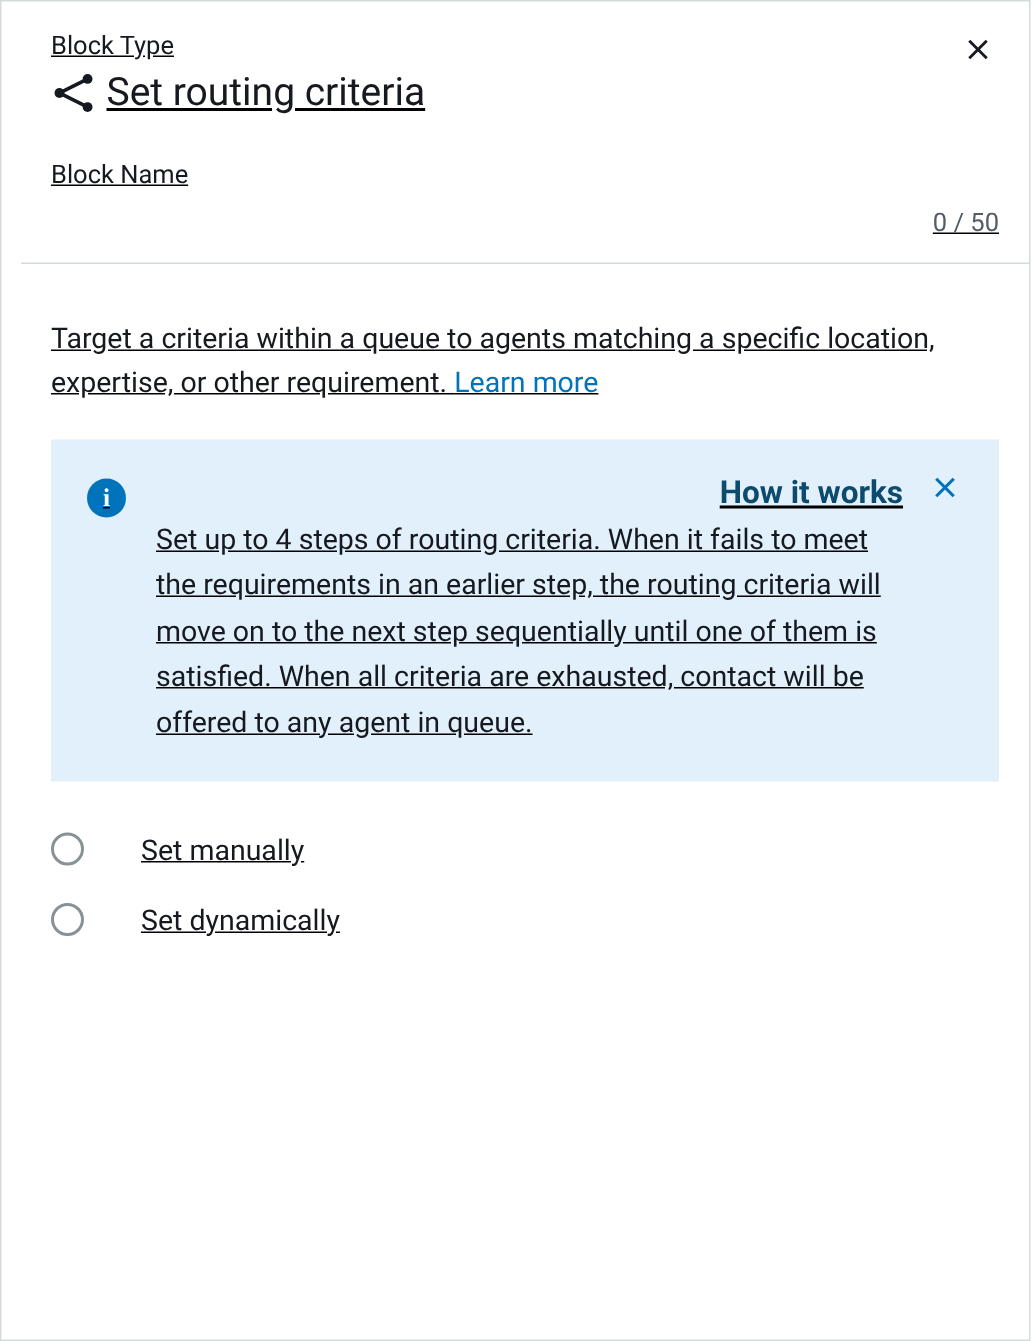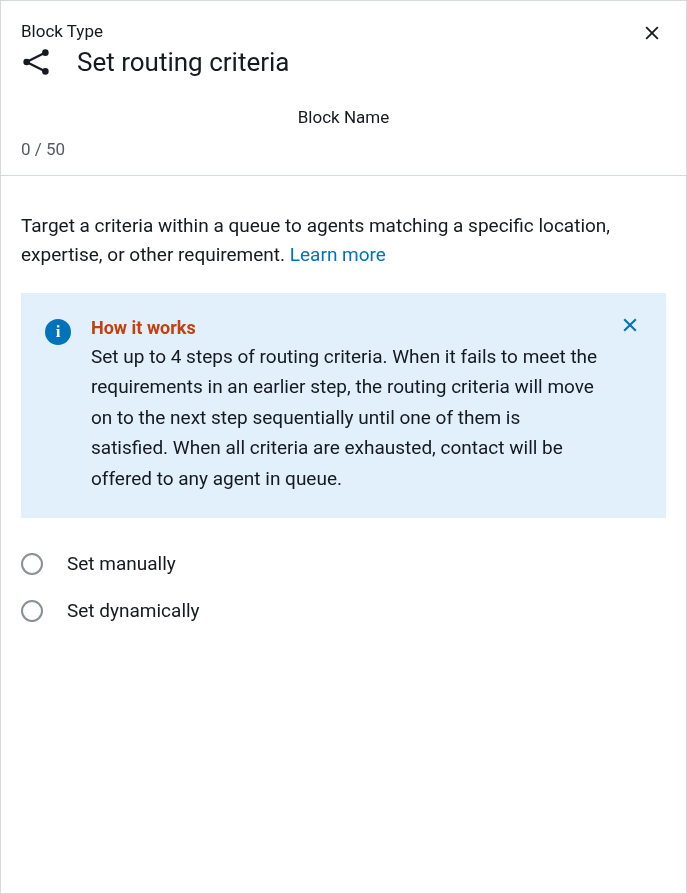--- a/index.html
+++ b/index.html
@@ -9,21 +9,22 @@
     }
     body {
       font-family: -apple-system, BlinkMacSystemFont, "Segoe UI", Roboto, Helvetica, Arial, sans-serif;
       background: #fff;
       width: 687px;
       height: 894px;
       border: 1px solid #d5dbdb;
       overflow: hidden;
     }
     .panel {
-      padding: 20px 20px 0 20px;
+      padding: 20px 20px 0 33px;
+      text-decoration: underline;
     }
     .header-section {
       position: relative;
     }
     .block-type-label {
       font-size: 17px;
       color: #16191f;
       margin-bottom: 6px;
     }
     .close-btn {
@@ -36,54 +37,53 @@
       padding: 4px;
       color: #16191f;
     }
     .close-btn svg {
       width: 20px;
       height: 20px;
     }
     .title-row {
       display: flex;
       align-items: flex-end;
-      gap: 26px;
+      gap: 7px;
       margin-bottom: 30px;
     }
     .routing-icon {
       width: 30px;
       height: 30px;
       flex-shrink: 0;
     }
     .title-text {
       font-size: 26px;
       font-weight: 400;
       color: #16191f;
     }
     .block-name-label {
       font-size: 17px;
       color: #16191f;
       margin-bottom: 12px;
-      text-align: center;
     }
     .input-field {
       width: 100%;
       background: #f2f2f2;
       border: none;
       border-bottom: 1px solid #545b64;
       padding: 20px 18px;
       font-size: 19px;
       color: #16191f;
       outline: none;
     }
     .input-field::placeholder {
       color: #6e6e6e;
     }
     .char-counter {
-      text-align: left;
+      text-align: right;
       font-size: 17px;
       color: #545b64;
       margin-top: 10px;
       padding-bottom: 16px;
     }
     .divider {
       border: none;
       border-top: 1px solid #d5dbdb;
       margin: 0 -20px;
     }
@@ -121,24 +121,25 @@
       font-family: Georgia, serif;
       font-weight: bold;
       font-size: 17px;
       margin-top: 2px;
     }
     .info-content {
       flex: 1;
       padding-right: 40px;
     }
     .info-title {
-      font-size: 18px;
+      font-size: 21px;
       font-weight: 700;
-      color: #c2410c;
+      color: #0c4a6e;
       margin-bottom: 4px;
+      text-align: right;
     }
     .info-body {
       font-size: 19px;
       line-height: 1.6;
       color: #16191f;
     }
     .info-close {
       position: absolute;
       top: 20px;
       right: 24px;
@@ -150,22 +151,22 @@
     }
     .info-close svg {
       width: 20px;
       height: 20px;
     }
     .radio-section {
       margin-top: 34px;
     }
     .radio-row {
       display: flex;
-      align-items: flex-end;
-      gap: 24px;
+      align-items: flex-start;
+      gap: 38px;
       margin-bottom: 24px;
       cursor: pointer;
     }
     .radio-circle {
       width: 22px;
       height: 22px;
       border: 2px solid #879196;
       border-radius: 50%;
       flex-shrink: 0;
     }

